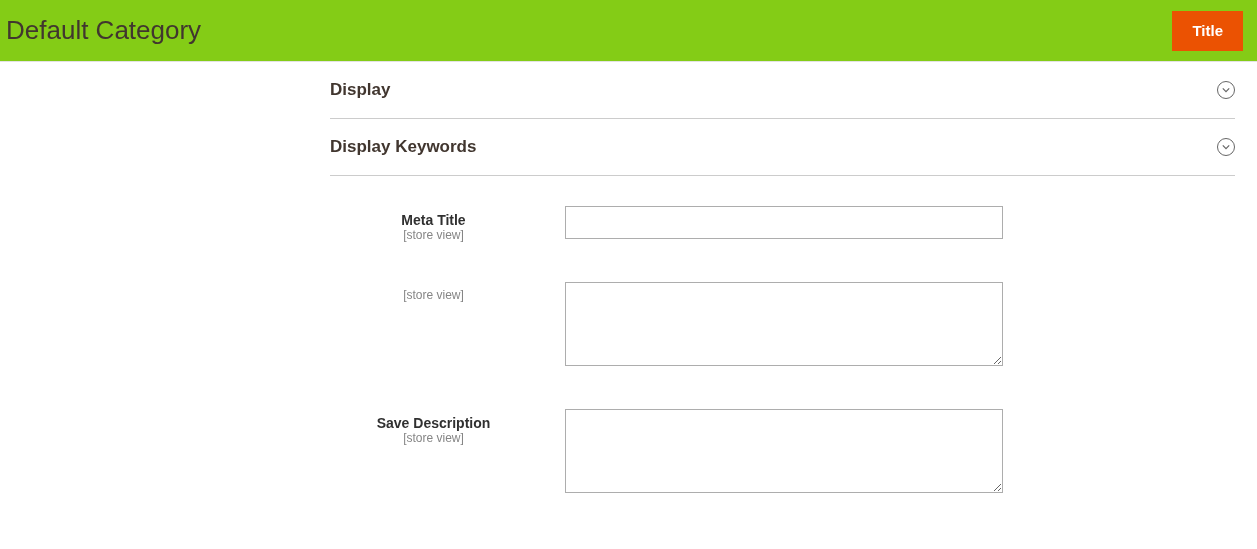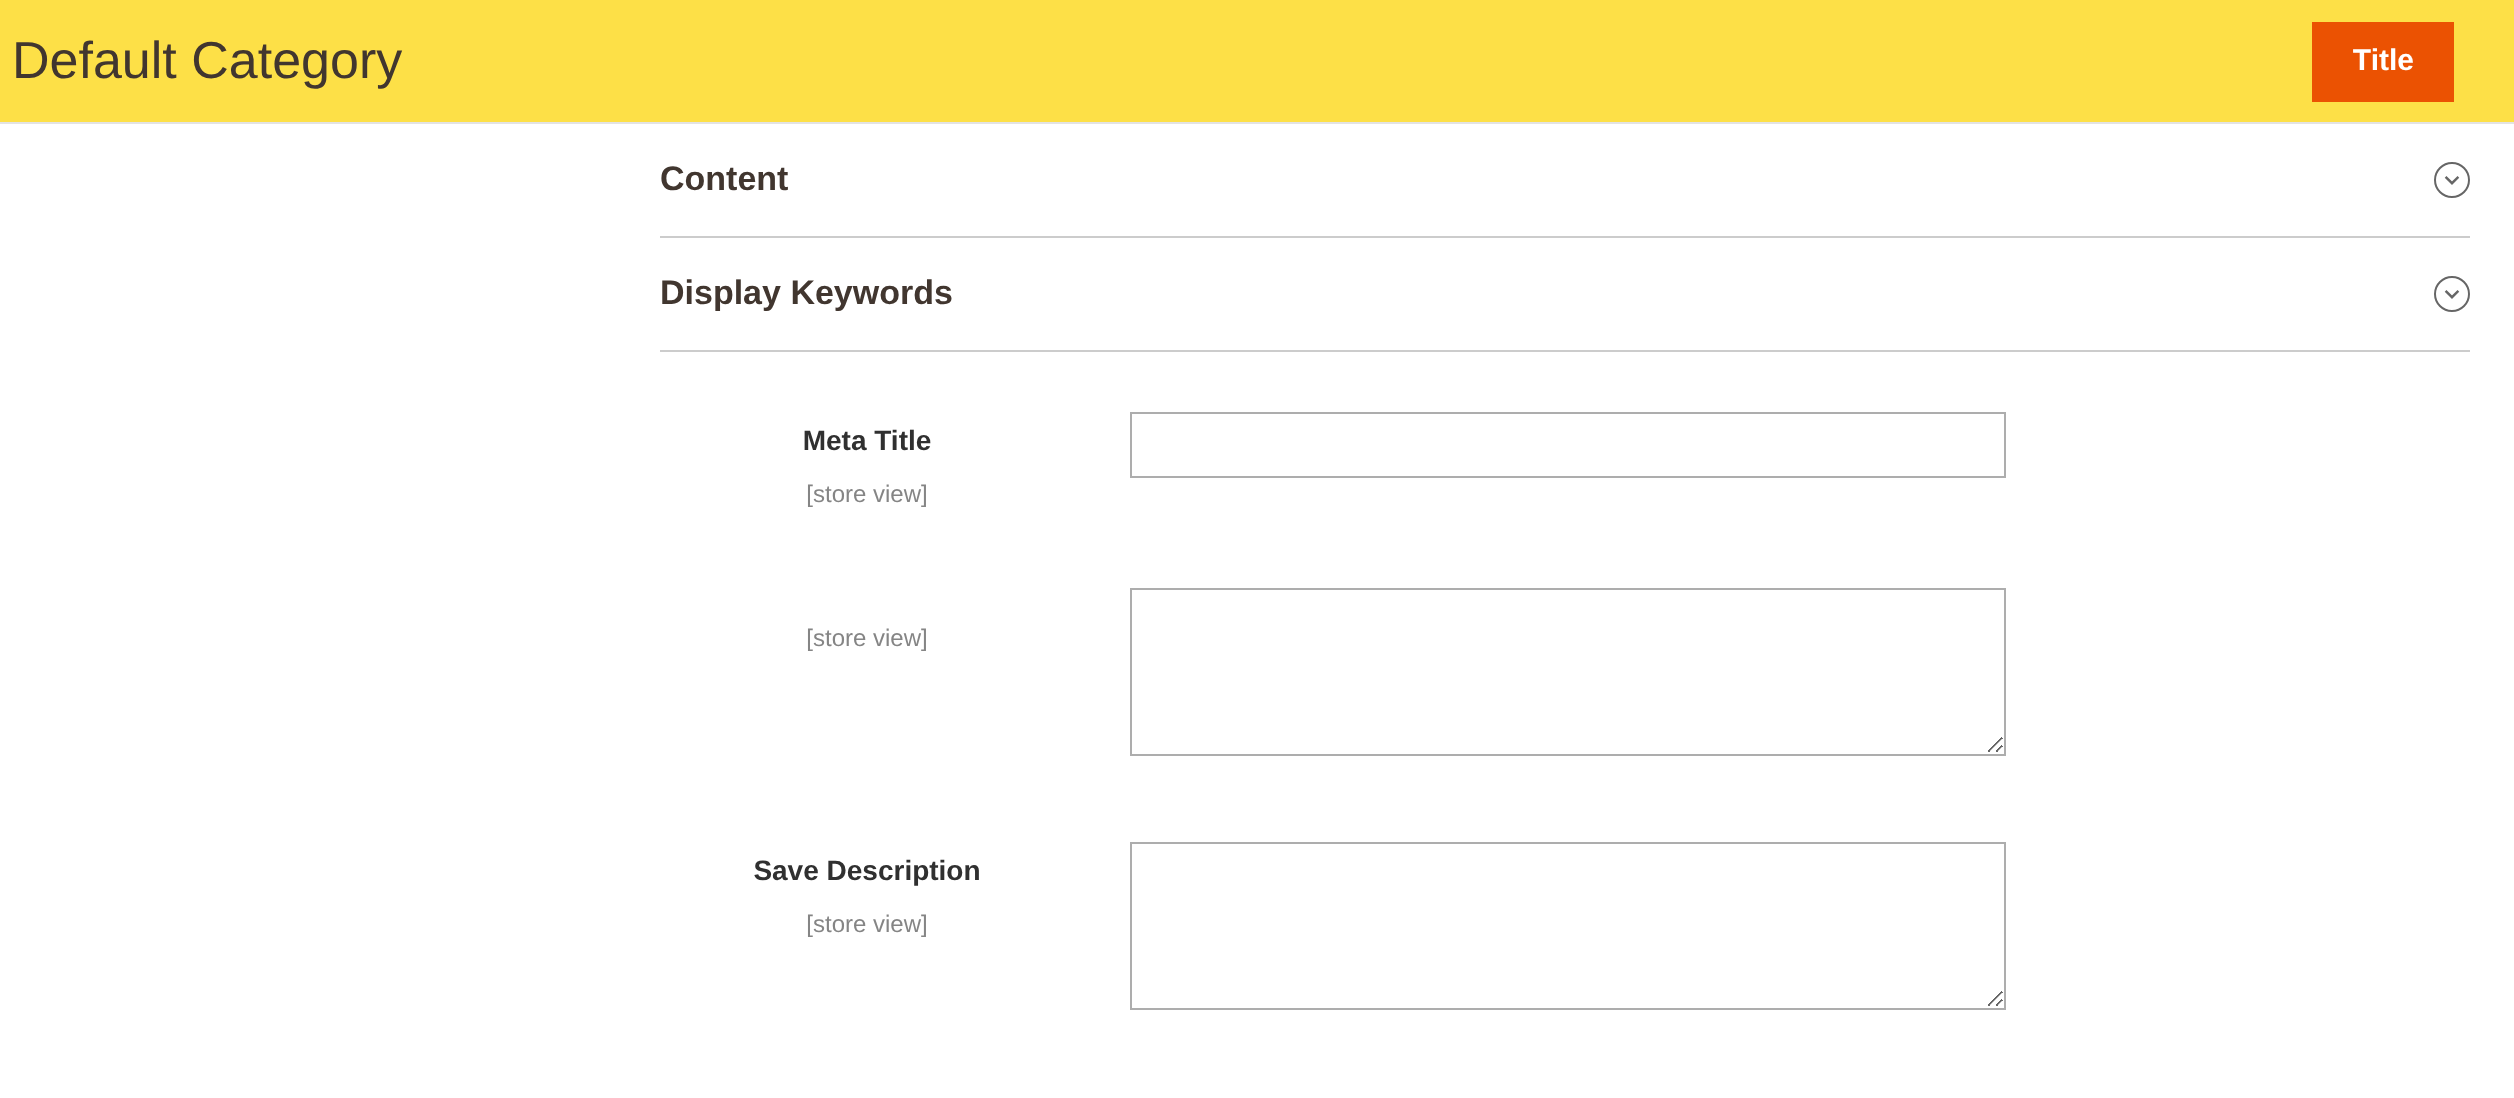--- a/index.html
+++ b/index.html
@@ -8,23 +8,23 @@
       padding: 0;
     }
     body {
       font-family: 'Helvetica Neue', Helvetica, Arial, sans-serif;
       font-size: 14px;
       color: #333;
       background: #fff;
       width: 1257px;
     }
     .header-bar {
-      background: #fde047;
+      background: #84cc16;
       border-bottom: 1px solid #e3e3e3;
-      padding: 14px 22px 14px 6px;
+      padding: 14px 6px 14px 6px;
       display: flex;
       justify-content: space-between;
       align-items: center;
       height: 62px;
     }
     .page-title {
       font-size: 26px;
       font-weight: 300;
       color: #41362f;
     }
@@ -93,21 +93,21 @@
     .form-label {
       font-size: 14px;
       font-weight: 600;
       color: #303030;
       display: block;
     }
     .form-scope {
       font-size: 12px;
       color: #858585;
       display: block;
-      margin-top: 12px;
+      margin-top: 0;
     }
     .form-control-wrap {
       flex: 0 0 auto;
     }
     .text-input {
       width: 438px;
       height: 33px;
       border: 1px solid #adadad;
       padding: 6px 10px;
       font-size: 14px;
@@ -128,21 +128,21 @@
 
 <div class="header-bar">
   <h1 class="page-title">Default Category</h1>
   <button class="save-button">Title</button>
 </div>
 
 <div class="content-area">
 
   <div class="section">
     <div class="section-header">
-      <span class="section-title">Content</span>
+      <span class="section-title">Display</span>
       <span class="chevron-icon">
         <svg viewBox="0 0 10 10">
             <path d="M1 3 L5 7 L9 3" stroke="#666" stroke-width="1.5" fill="none"></path>
           </svg>
       </span>
     </div>
   </div>
 
   <div class="section">
     <div class="section-header">

